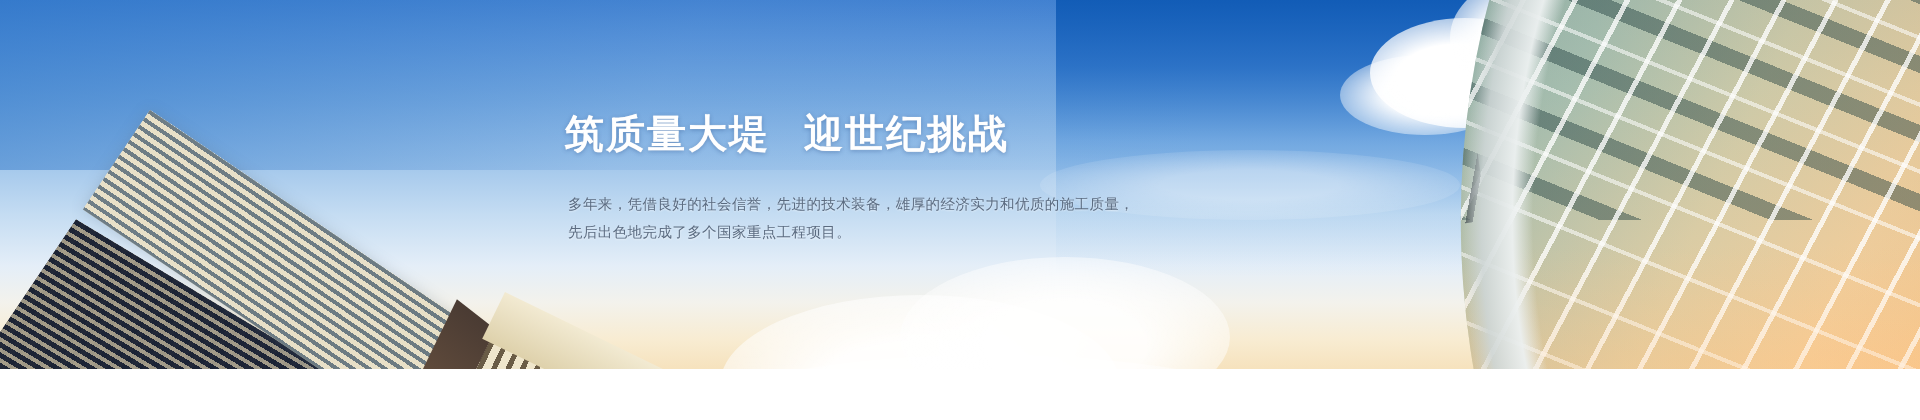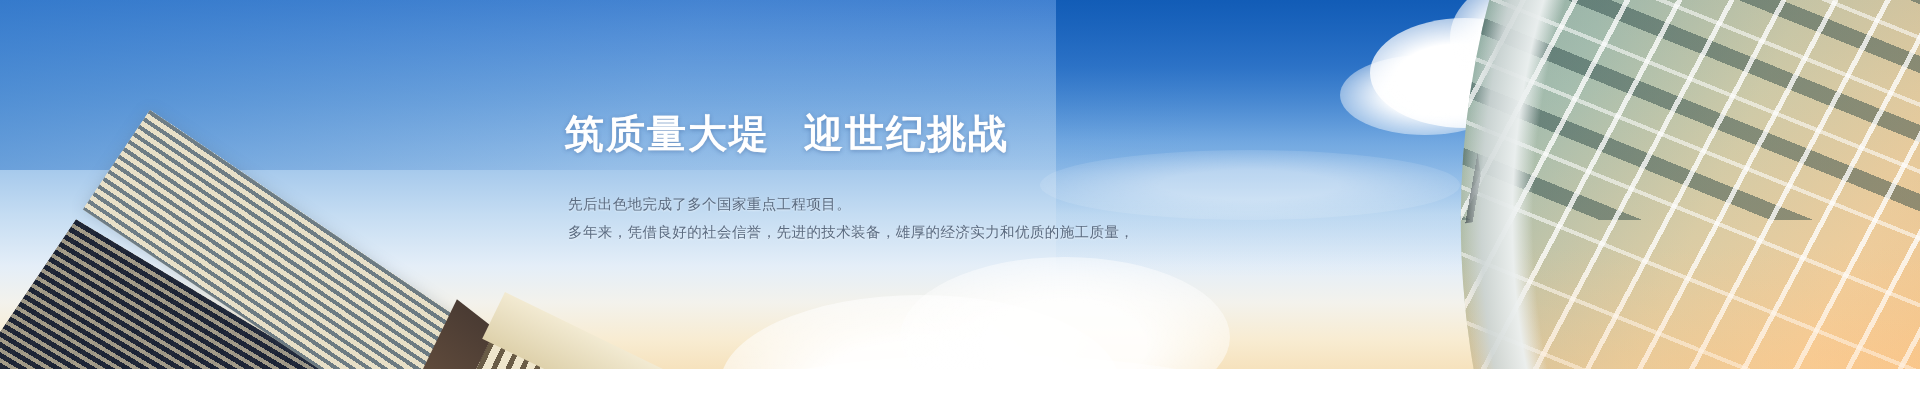--- a/index.html
+++ b/index.html
@@ -223,18 +223,18 @@
     <div class="rg-grid-a"></div>
     <div class="rg-grid-b"></div>
     <div class="rg-slits"></div>
     <div class="rg-warm"></div>
     <div class="rg-edge"></div>
   </div>
 
   <div class="text-block">
     <h1 class="headline"><span>筑质量大堤</span><span class="gap"></span><span>迎世纪挑战</span></h1>
     <div class="subtitle">
+      <div>多年来，凭借良好的社会信誉，先进的技术装备，雄厚的经济实力和优质的施工质量，</div>
       <div>先后出色地完成了多个国家重点工程项目。</div>
-      <div>多年来，凭借良好的社会信誉，先进的技术装备，雄厚的经济实力和优质的施工质量，</div>
     </div>
   </div>
 
 </div>
 
 </body></html>

